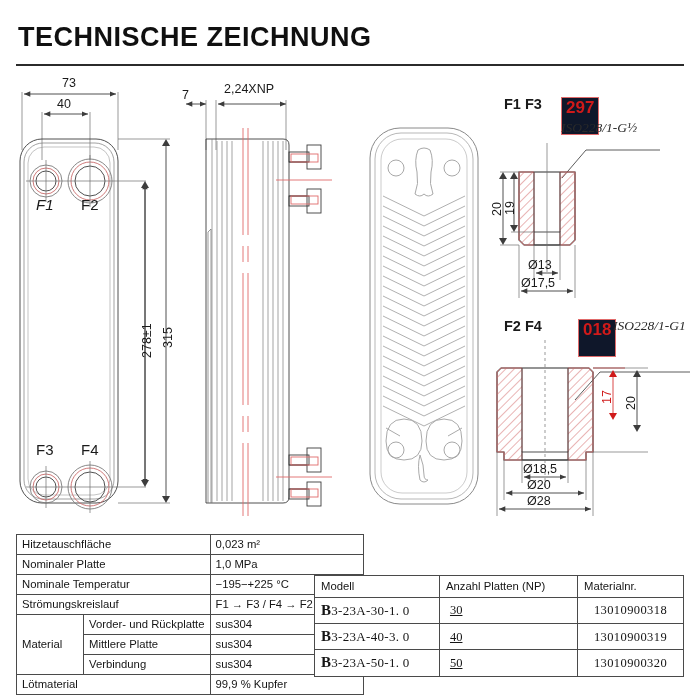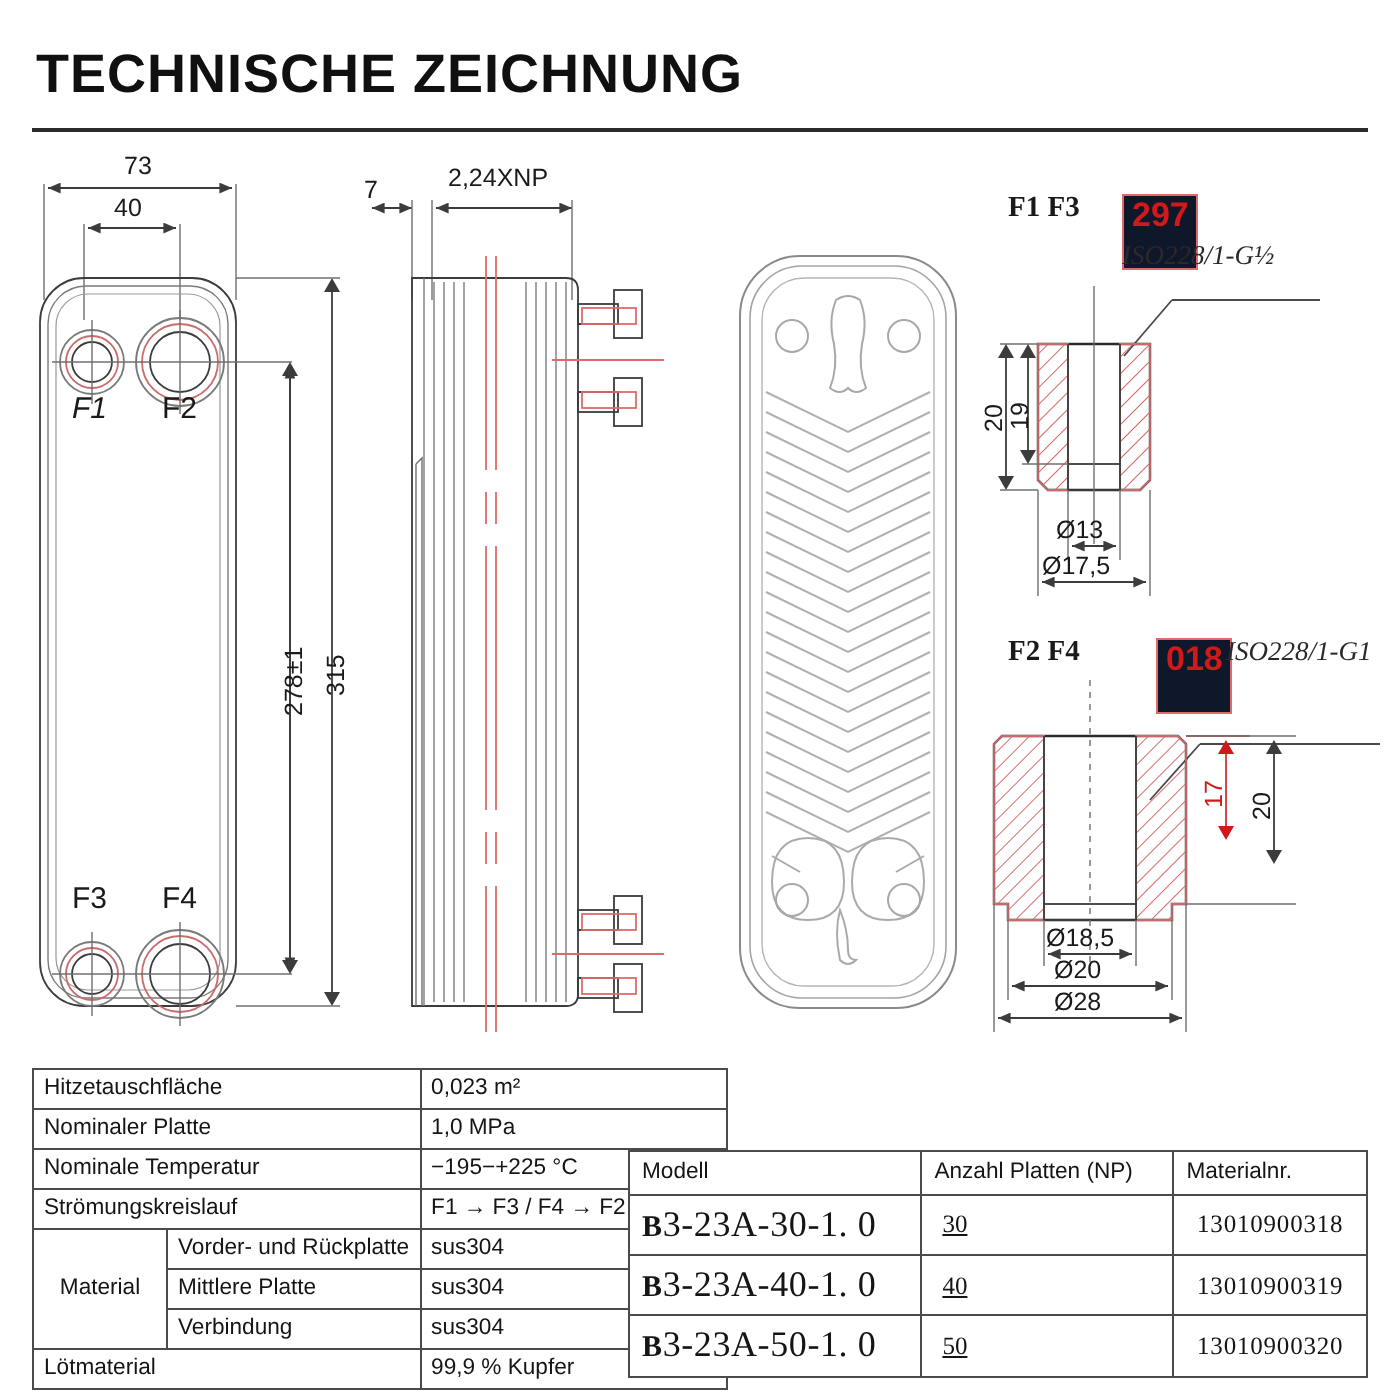--- a/index.html
+++ b/index.html
@@ -48,48 +48,48 @@
   .ital { font-family: "Liberation Serif", serif; font-style: italic; font-size: 13.5px; color: #2a2a2a; }
   .red { color: #d01a1a; }
   .redbox {
     border: 1px solid #e06a6a;
     padding: 0px 4px 16px 4px;
     color: #d01a1a;
     font-weight: bold;
     font-size: 17px;
     background: #0f172a;
   }
-  .ffx { font-family: Liberation Serif, serif; font-size: 14.5px; font-weight: bold; }
+  .ffx { font-family: Liberation Sans, sans-serif; font-size: 14.5px; font-weight: bold; }
 
   
   .tbl {
     position: absolute;
     border-collapse: collapse;
     font-size: 11.3px;
     color: #151515;
     background: #fff;
   }
   .tbl td {
     border: 1px solid #4a4a4a;
     padding: 3px 5px;
     white-space: nowrap;
     line-height: 1.15;
   }
   #spec-table { left: 16px; top: 534px; width: 348px; }
   #spec-table td.k  { width: 118px; }
   #spec-table td.k2 { width: 110px; }
   #spec-table td.v  { }
-  #spec-table td.mat { text-align: center; vertical-align: middle; width: 56px; }
+  #spec-table td.mat { text-align: left; vertical-align: middle; width: 56px; }
 
   #model-table { left: 314px; top: 575px; width: 370px; font-size: 11.5px; }
   #model-table td { padding: 4px 6px; }
   #model-table td.mh { font-size: 11.3px; }
   #model-table td.mcode {
     font-family: "Liberation Serif", serif;
-    font-size: 18px;
+    font-size: 13px;
     letter-spacing: 0.3px;
   }
   #model-table td.mcode::first-letter { font-weight: bold; font-size: 15px; }
   #model-table td.mnum {
     font-family: "Liberation Serif", serif;
     font-size: 12.5px;
     text-align: center;
     letter-spacing: 0.4px;
   }
   #model-table td.mnp {
@@ -463,21 +463,21 @@
       <td class="mh">Modell</td>
       <td class="mh">Anzahl Platten (NP)</td>
       <td class="mh">Materialnr.</td>
     </tr>
     <tr>
       <td class="mcode">B3-23A-30-1. 0</td>
       <td class="mnp">30</td>
       <td class="mnum">13010900318</td>
     </tr>
     <tr>
-      <td class="mcode">B3-23A-40-1. 0</td>
+      <td class="mcode">B3-23A-40-3. 0</td>
       <td class="mnp">40</td>
       <td class="mnum">13010900319</td>
     </tr>
     <tr>
       <td class="mcode">B3-23A-50-1. 0</td>
       <td class="mnp">50</td>
       <td class="mnum">13010900320</td>
     </tr>
   </tbody>
     </table>

